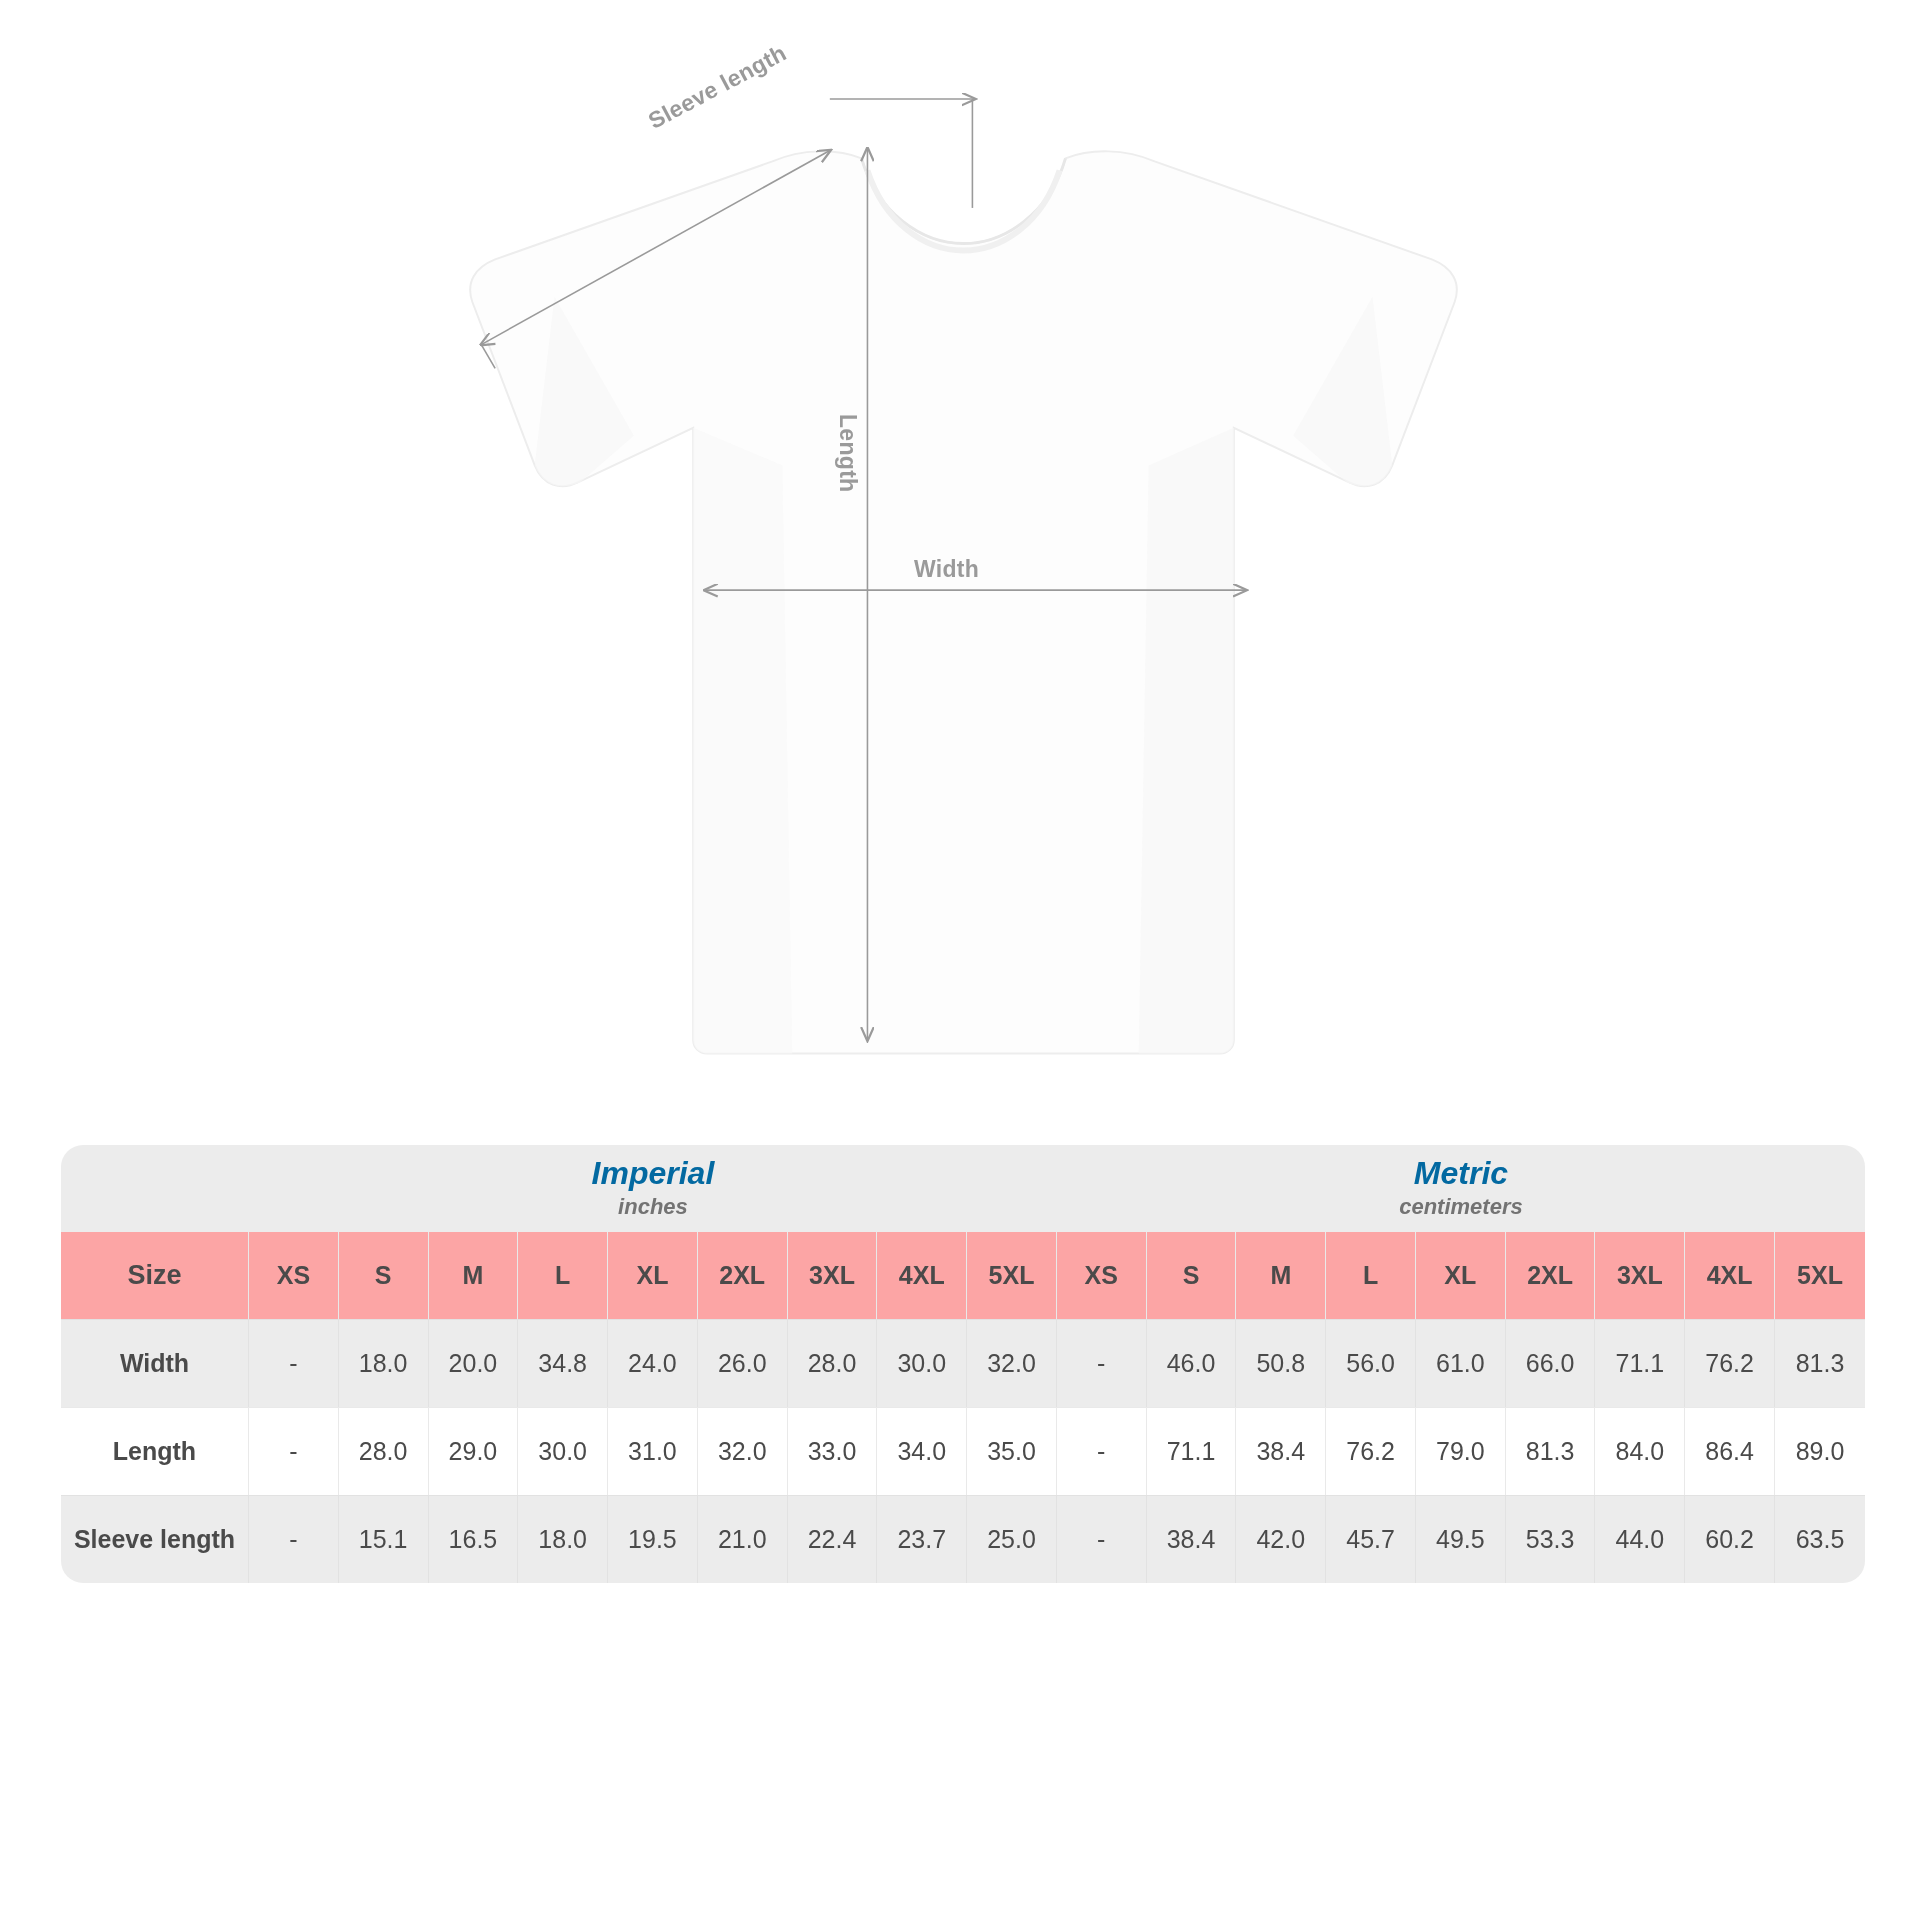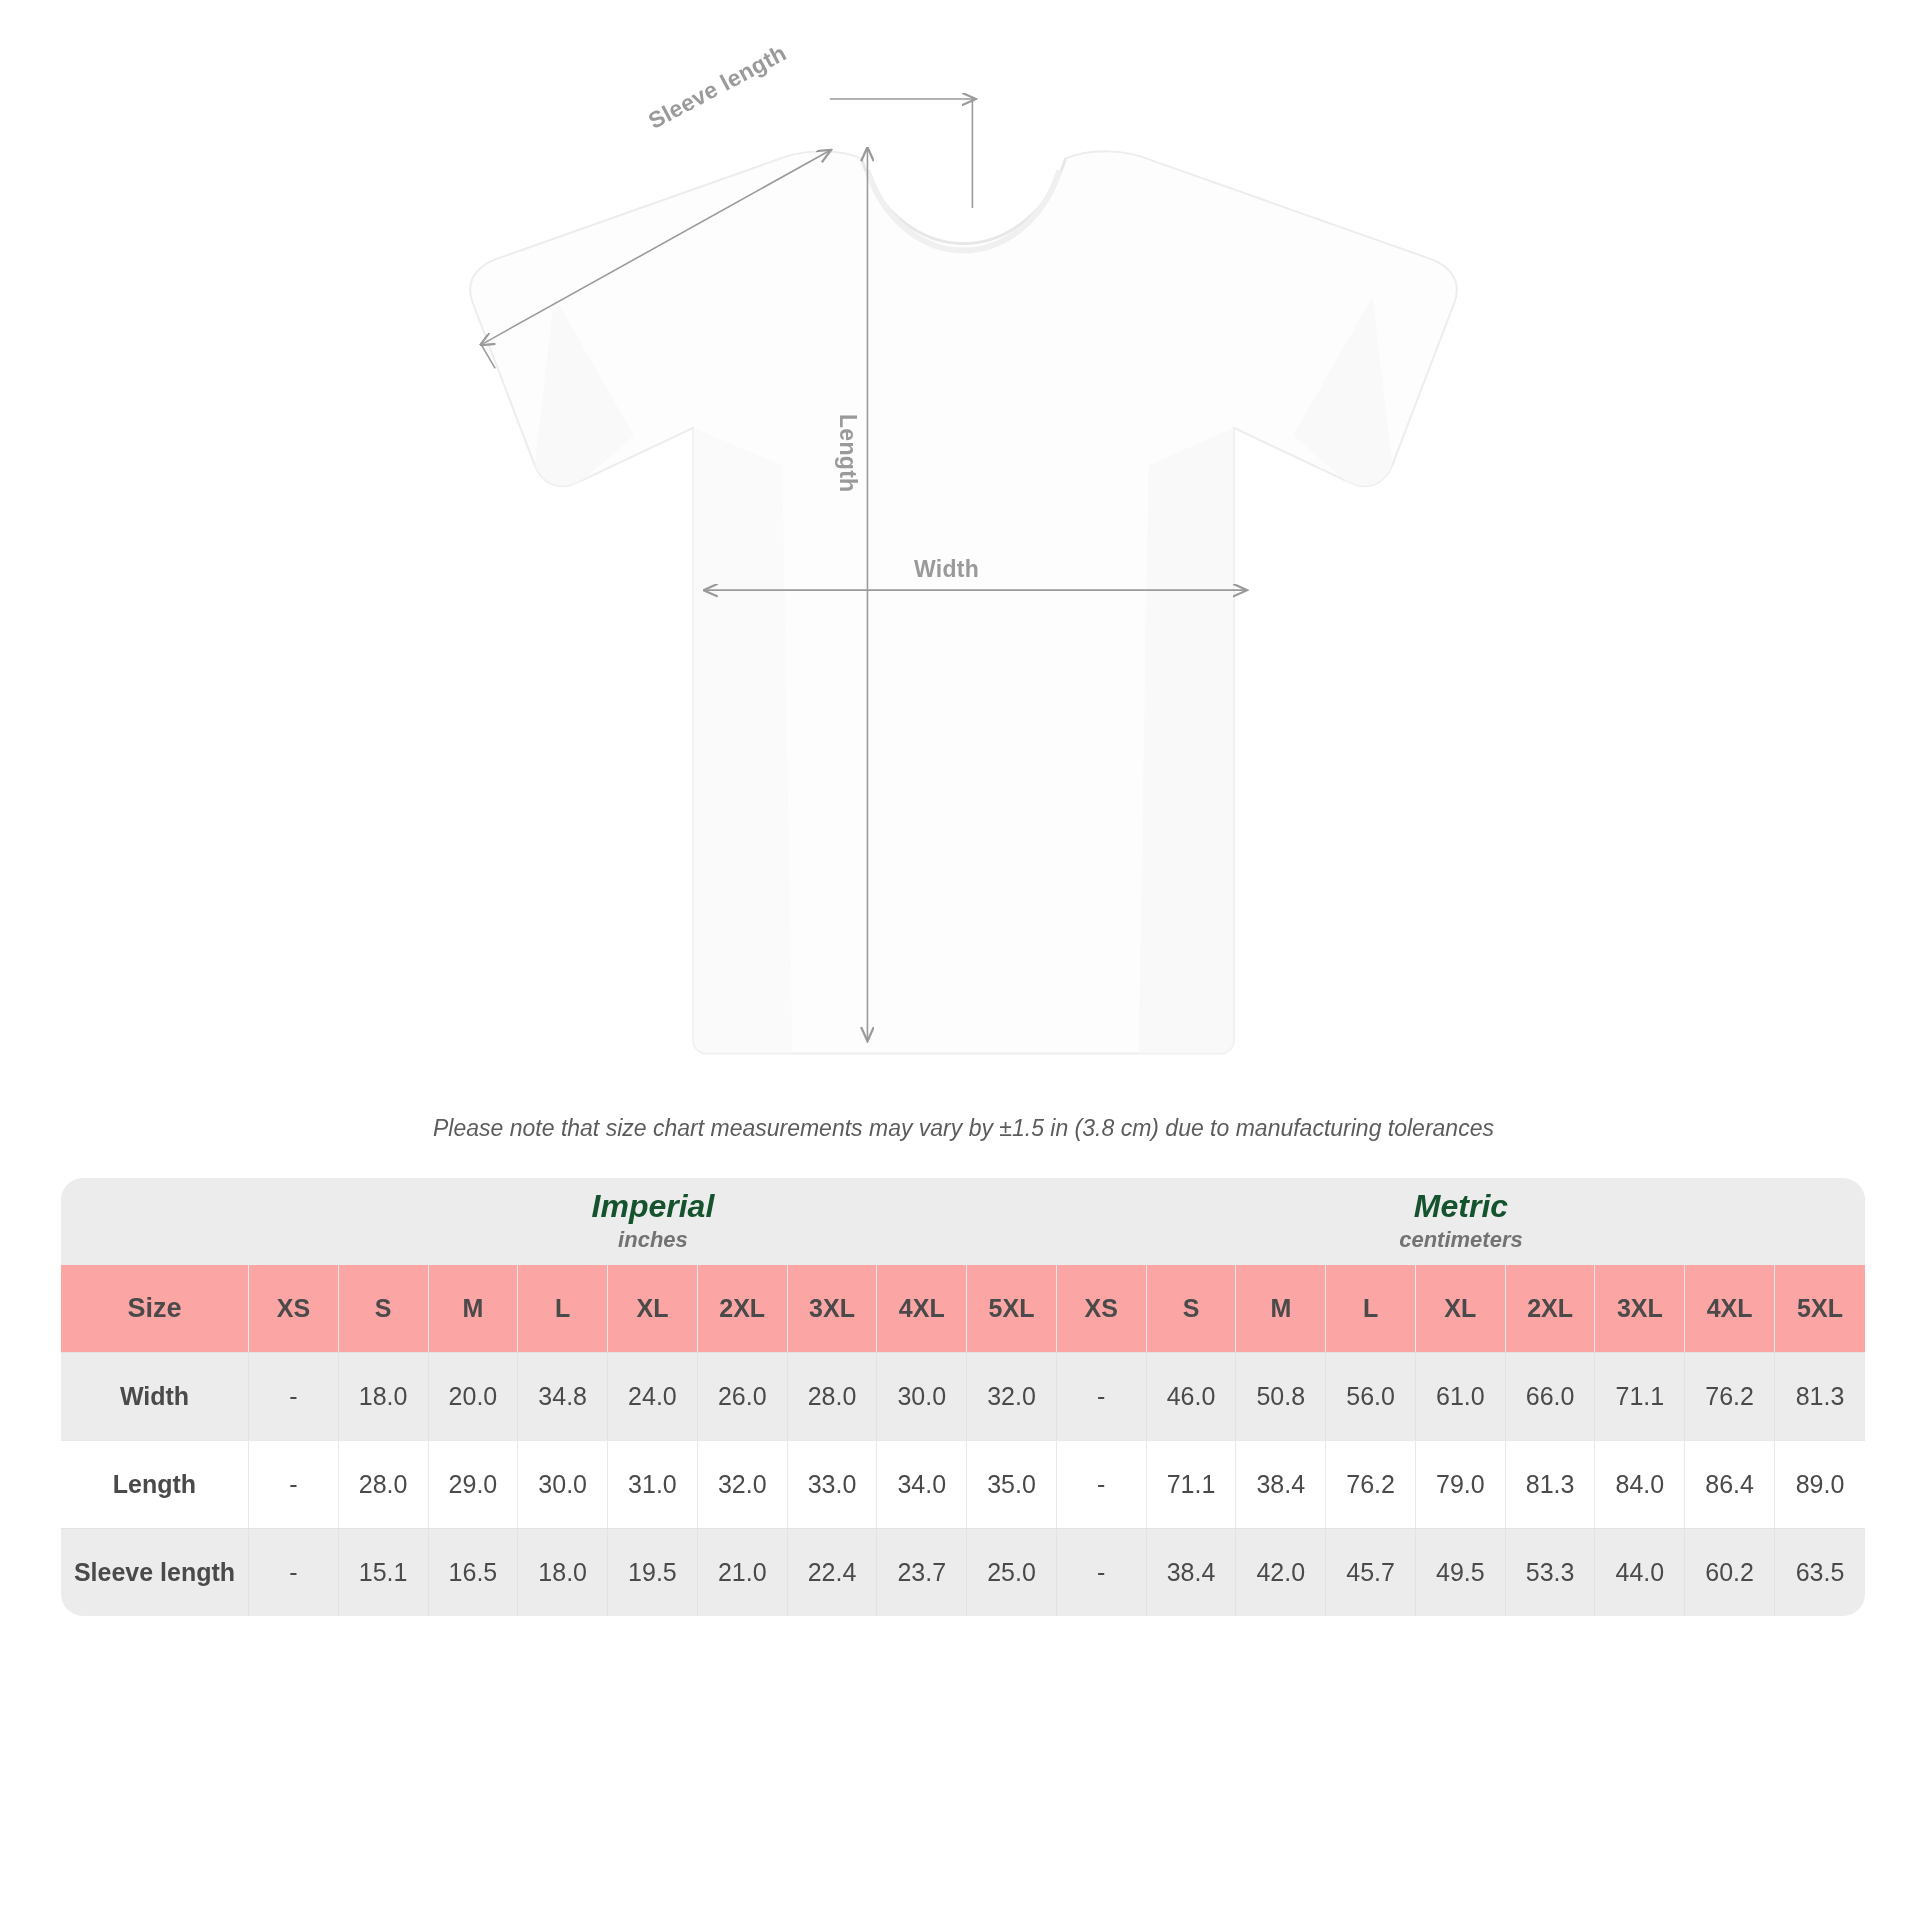--- a/index.html
+++ b/index.html
@@ -101,21 +101,21 @@
   .unit-row th:first-child {
     border-top-left-radius: 22px;
   }
   .unit-row th:last-child {
     border-top-right-radius: 22px;
   }
   .unit-name {
     font-size: 32px;
     font-style: italic;
     font-weight: bold;
-    color: #14532d;
+    color: #0369a1;
     line-height: 1.15;
   }
   .unit-sub {
     font-size: 22px;
     font-style: italic;
     color: #737373;
     line-height: 1.4;
   }
   
   .size-row th {
@@ -216,21 +216,20 @@
         <line x1="838" y1="100" x2="984" y2="100" stroke="#9a9a9a" stroke-width="1.6" marker-end="url(#arrowEnd)"></line>
       </g>
     </svg>
 
     <span class="dim-label width-label">Width</span>
     <span class="dim-label length-label">Length</span>
     <span class="dim-label sleeve-label">Sleeve length</span>
   </div>
 
   <div class="title-block">
-    <p class="chart-note">Please note that size chart measurements may vary by ±1.5 in (3.8 cm) due to manufacturing tolerances</p>
   </div>
 
   <div class="table-wrap">
     <table class="size-table">
       <colgroup>
         <col class="rowhead-col">
         <col>
           <col>
           <col>
           <col>

